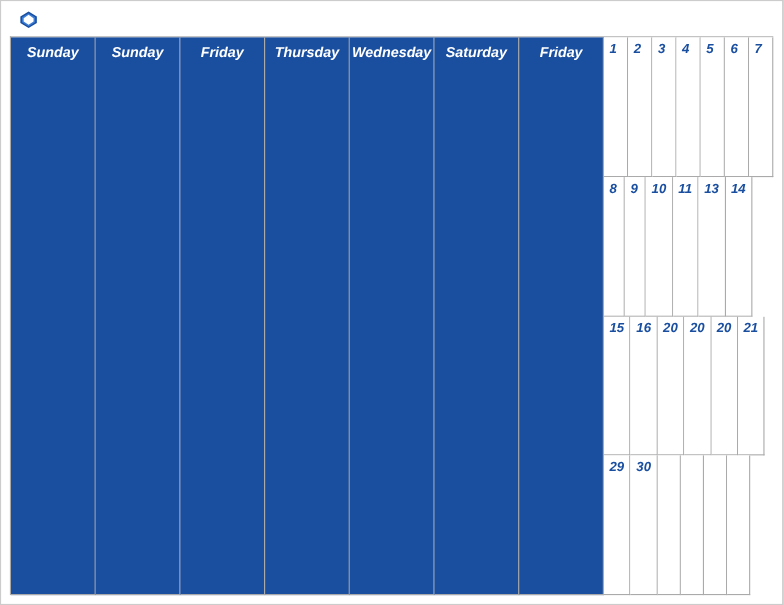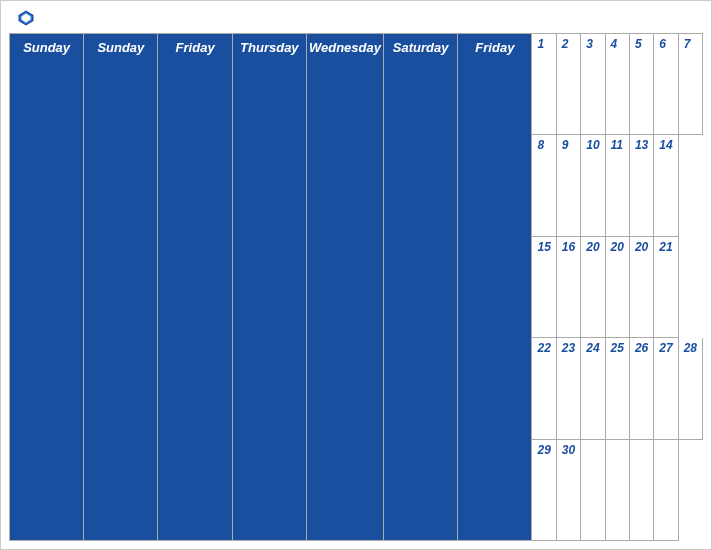--- a/index.html
+++ b/index.html
@@ -159,29 +159,20 @@
         </div>
         <div class="week-row">
           <div class="day-cell">15</div>
           <div class="day-cell">16</div>
           <div class="day-cell">20</div>
           <div class="day-cell">20</div>
           <div class="day-cell">20</div>
           <div class="day-cell">21</div>
         </div>
         <div class="week-row">
-          <div class="day-cell">22</div>
-          <div class="day-cell">23</div>
-          <div class="day-cell">24</div>
-          <div class="day-cell">25</div>
-          <div class="day-cell">26</div>
-          <div class="day-cell">27</div>
-          <div class="day-cell">28</div>
-        </div>
-        <div class="week-row">
           <div class="day-cell">29</div>
           <div class="day-cell">30</div>
           <div class="day-cell empty"></div>
           <div class="day-cell empty"></div>
           <div class="day-cell empty"></div>
           <div class="day-cell empty"></div>
         </div>
       </div>
   </div>
 </div>

